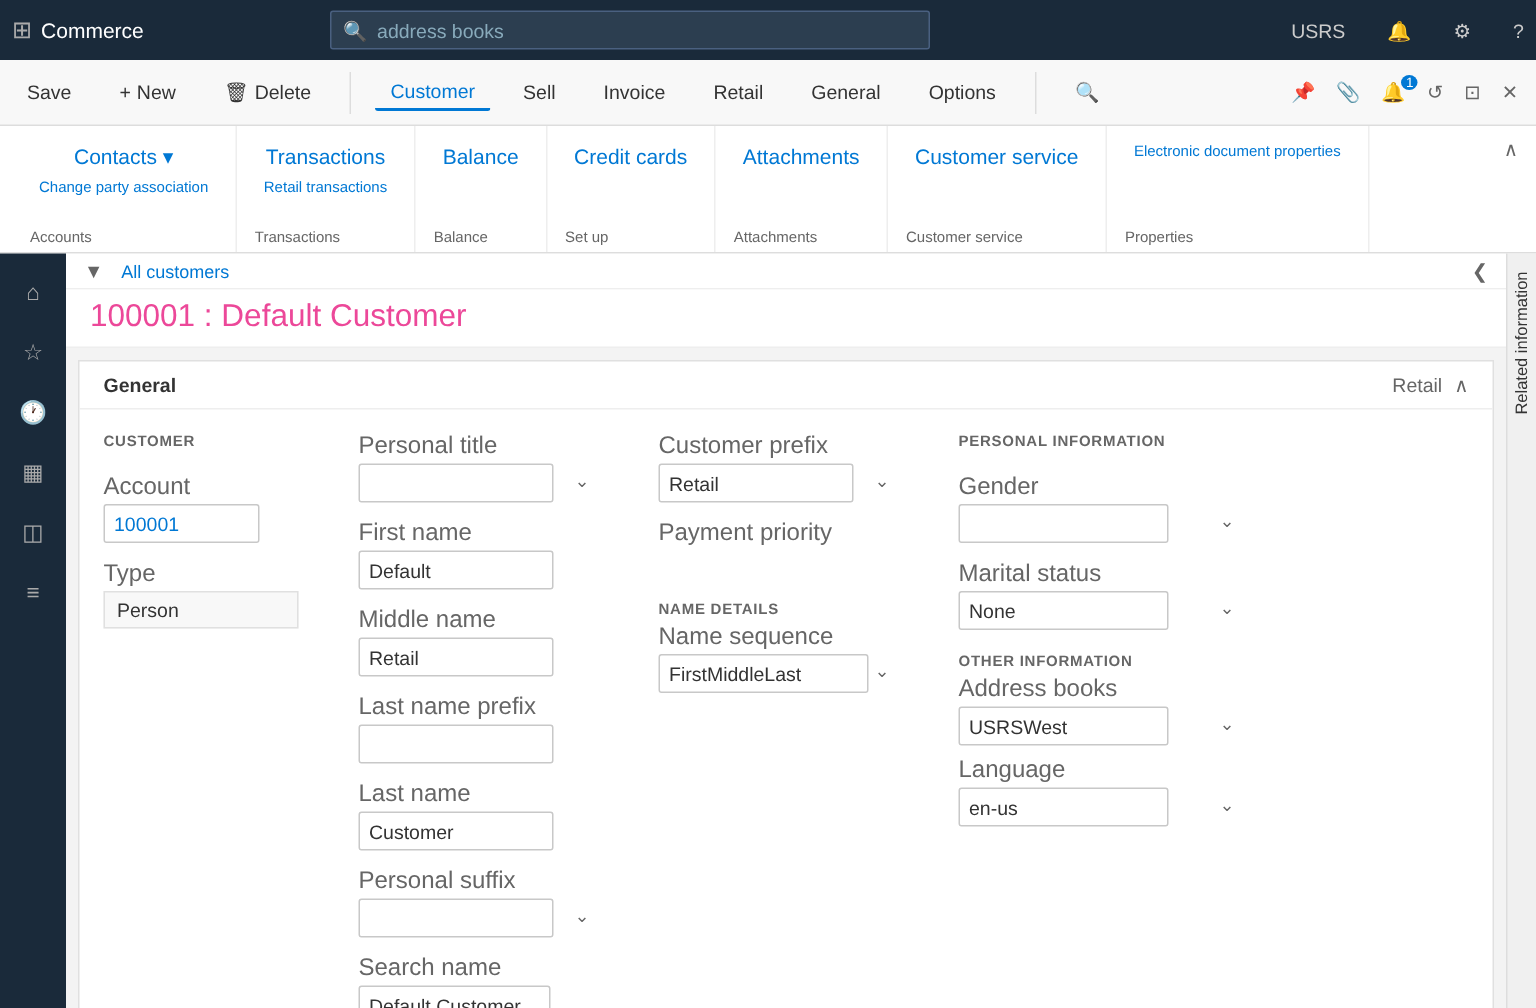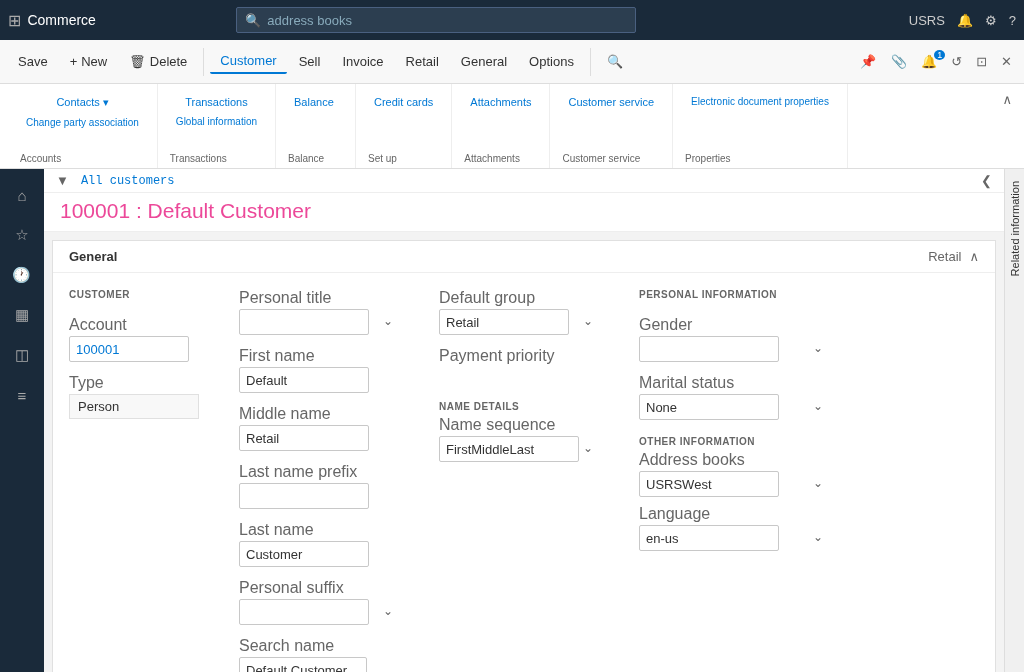--- a/index.html
+++ b/index.html
@@ -16,27 +16,27 @@
     .search-bar {
       flex: 1; max-width: 400px; margin: 0 auto;
       display: flex; align-items: center;
       background: #2c3e50; border: 1px solid #4a6080; border-radius: 2px;
       padding: 0 8px; height: 26px; gap: 6px;
     }
     .search-bar input {
       background: transparent; border: none; outline: none; color: white; flex: 1; font-size: 13px;
     }
     .search-bar input::placeholder { color: #8ab; }
-    .top-bar-actions { margin-left: auto; display: flex; align-items: flex-end; gap: 12px; color: #ccc; font-size: 13px; }
+    .top-bar-actions { margin-left: auto; display: flex; align-items: flex-end; gap: 28px; color: #ccc; font-size: 13px; }
     .top-bar-actions span { cursor: pointer; }
 
     
     .toolbar {
       display: flex; align-items: center; background: #f8f8f8; border-bottom: 1px solid #ddd;
-      height: 44px; padding: 0 8px; gap: 2px;
+      height: 44px; padding: 0 8px; gap: 12px;
     }
     .toolbar-btn {
       display: flex; align-items: center; gap: 4px; padding: 4px 10px;
       cursor: pointer; color: #333; border: none; background: transparent;
       font-size: 13px; border-radius: 2px;
     }
     .toolbar-btn.active { border-bottom: 2px solid #0078d4; color: #0078d4; font-weight: 500; }
     .toolbar-separator { width: 1px; height: 28px; background: #ddd; margin: 0 4px; }
 
     
@@ -48,38 +48,38 @@
     .ribbon-group {
       display: flex; flex-direction: column; padding: 4px 12px;
       border-right: 1px solid #eee; min-width: 80px;
     }
     .ribbon-group-label {
       font-size: 10px; color: #666; margin-top: auto; padding-top: 4px; 
     }
     .ribbon-items { display: flex; gap: 4px; flex: 1; align-items: flex-start; padding-top: 6px; }
     .ribbon-item {
       display: flex; flex-direction: column; align-items: center; gap: 2px;
-      cursor: pointer; padding: 2px 6px; font-size: 11px; color: #0078d4;
+      cursor: pointer; padding: 2px 6px; font-size: 14px; color: #0078d4;
       border-radius: 2px; white-space: nowrap;
     }
 
     
     .layout { display: flex; height: calc(100vh - 125px); }
     .left-nav {
       width: 44px; background: #1a2a3a; display: flex; flex-direction: column;
       align-items: center; padding: 8px 0; gap: 4px;
     }
     .left-nav-item {
       width: 36px; height: 36px; display: flex; align-items: center; justify-content: center;
       color: #aaa; cursor: pointer; border-radius: 2px; font-size: 15px;
     }
 
     
     .content { flex: 1; display: flex; flex-direction: column; overflow: hidden; }
-    .breadcrumb { color: #0078d4; font-size: 12px; cursor: pointer; display: flex; align-items: center; gap: 4px; font-family: Liberation Mono, monospace; }
+    .breadcrumb { color: #0078d4; font-size: 12px; cursor: pointer; display: flex; align-items: center; gap: 4px; }
     .page-title { font-size: 21px; font-weight: 400; color: #ec4899; }
 
     
     .form-area {
       flex: 1; overflow-y: auto; background: #f3f3f3; padding: 8px;
       position: relative;
     }
 
     
     .section-card {
@@ -111,21 +111,21 @@
       background: white;
     }
     .form-select { padding-right: 20px; appearance: none; -webkit-appearance: none; cursor: pointer; }
     .select-wrapper { position: relative; display: inline-block; }
     .select-wrapper::after {
       content: '⌄'; position: absolute; right: 6px; top: 50%; transform: translateY(-60%);
       pointer-events: none; color: #666; font-size: 12px;
     }
 
     .w-130 { width: 130px; }
-    .w-100 { width: 120px; }
+    .w-100 { width: 104px; }
     .w-140 { width: 140px; }
 
     .btn-show-more {
       border: 1px solid #c8c8c8; background: white; padding: 4px 12px;
       font-size: 12px; cursor: pointer; color: #333; border-radius: 2px;
       margin-top: 8px;
     }
 
     
     .right-panel {
@@ -205,21 +205,21 @@
         <span class="ribbon-item" style="font-size:10px;">Change party association</span>
       </div>
     </div>
     <div class="ribbon-group-label">Accounts</div>
   </div>
 
   <div class="ribbon-group">
     <div class="ribbon-items">
       <div style="display:flex;flex-direction:column;gap:4px;">
         <span class="ribbon-item">Transactions</span>
-        <span class="ribbon-item" style="font-size:10px;">Global information</span>
+        <span class="ribbon-item" style="font-size:10px;">Retail transactions</span>
       </div>
     </div>
     <div class="ribbon-group-label">Transactions</div>
   </div>
 
   <div class="ribbon-group">
     <div class="ribbon-items">
       <span class="ribbon-item">Balance</span>
     </div>
     <div class="ribbon-group-label">Balance</div>
@@ -346,21 +346,21 @@
               </div>
             </div>
             <div class="field-group">
               <div class="field-label">Search name</div>
               <input class="form-input" type="text" value="Default Customer" style="width: 128px;">
             </div>
           </div>
 
           <div class="column" style="min-width:160px;">
             <div class="field-group">
-              <div class="field-label">Default group</div>
+              <div class="field-label">Customer prefix</div>
               <div class="select-wrapper">
                 <select class="form-select w-130">
                   <option>Retail</option>
                 </select>
               </div>
             </div>
             <div class="field-group">
               <div class="field-label">Payment priority</div>
             </div>
 

